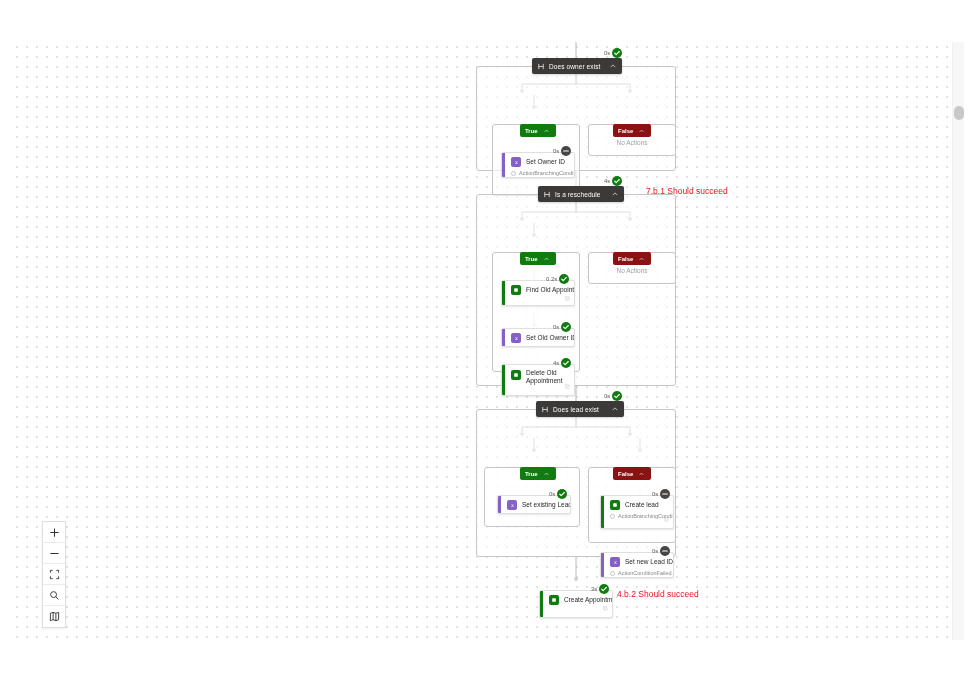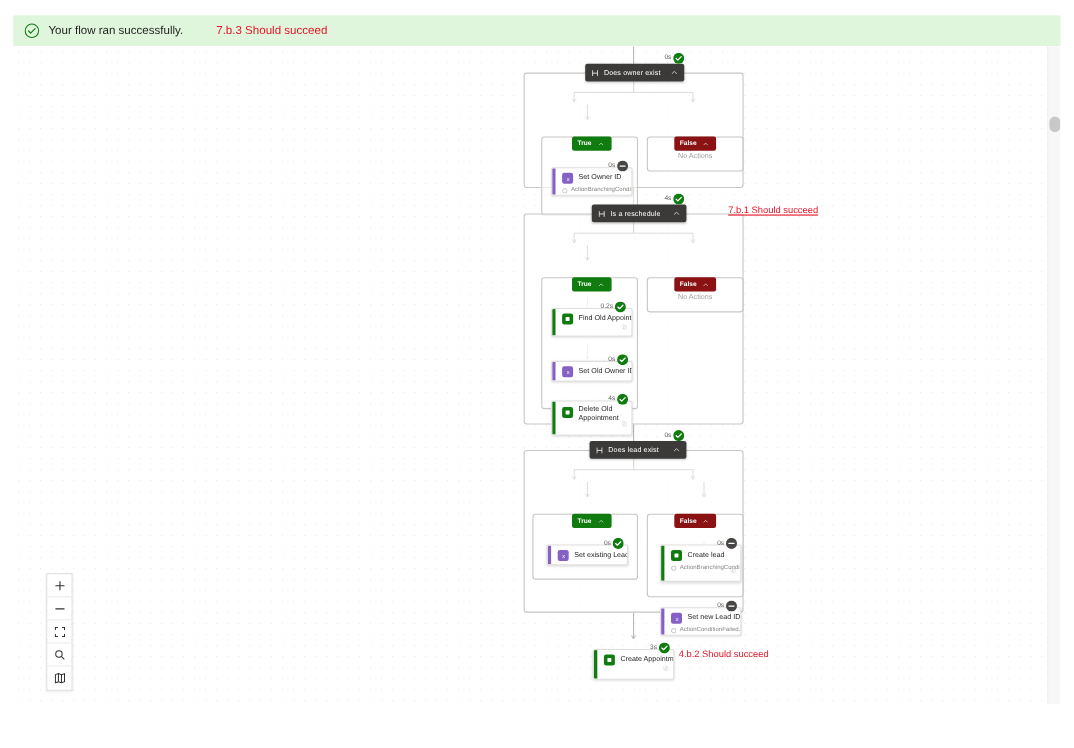--- a/index.html
+++ b/index.html
@@ -131,30 +131,20 @@
   .annot { position:absolute; color:#e81123; font-size:8.5px; white-space:nowrap; }
 
   
   .edges { position:absolute; left:0; top:0; width:952px; height:598px; pointer-events:none; }
 </style>
 </head>
 <body>
 
 <div id="app">
 
-  <div class="banner">
-    <span class="check-ic">
-      <svg width="14" height="14" viewBox="0 0 16 16">
-        <circle cx="8" cy="8" r="7" fill="none" stroke="#107c10" stroke-width="1.1"></circle>
-        <path d="M4.6 8.2l2.1 2.2 4.6-4.6" fill="none" stroke="#107c10" stroke-width="1.3" stroke-linecap="round" stroke-linejoin="round"></path>
-      </svg>
-    </span>
-    <span class="banner-text">Your flow ran successfully.</span>
-    <span class="banner-note">7.b.3 Should succeed</span>
-  </div>
 
   <div class="canvas">
 
     <svg class="edges">
       <defs>
         <marker id="ah" markerWidth="6" markerHeight="6" refX="3" refY="3" orient="auto">
           <path d="M0.5,1 L4,3 L0.5,5" fill="none" stroke="#b3b0ad" stroke-width="0.9"></path>
         </marker>
       </defs>
       <g stroke="#b3b0ad" stroke-width="0.9" fill="none">
@@ -271,21 +261,21 @@
           </svg>
       </span>
     </div>
     <div class="badge" style="left:592px; top:134px;">
       <span class="d">4s</span>
       <svg class="sc" viewBox="0 0 16 16">
         <circle cx="8" cy="8" r="8" fill="#107c10"></circle>
         <path d="M4.3 8.2l2.4 2.4 5-5" fill="none" stroke="#fff" stroke-width="1.8" stroke-linecap="round" stroke-linejoin="round"></path>
       </svg>
     </div>
-    <div class="annot" style="left:650px; top:144px;text-decoration:underline;">7.b.1 Should succeed</div>
+    <div class="annot" style="left:634px; top:144px;">7.b.1 Should succeed</div>
 
     <div class="branch-box" style="left:480px; top:210px; width:88px; height:120px;"></div>
     <div class="chip t" style="left:508px; top:210px; width:36px;">
       <span>True</span>
       <span class="chev">
         <svg width="5" height="4" viewBox="0 0 8 5">
             <path d="M1,4 L4,1 L7,4" stroke="#ffffff" stroke-width="1" fill="none"></path>
           </svg>
       </span>
     </div>

